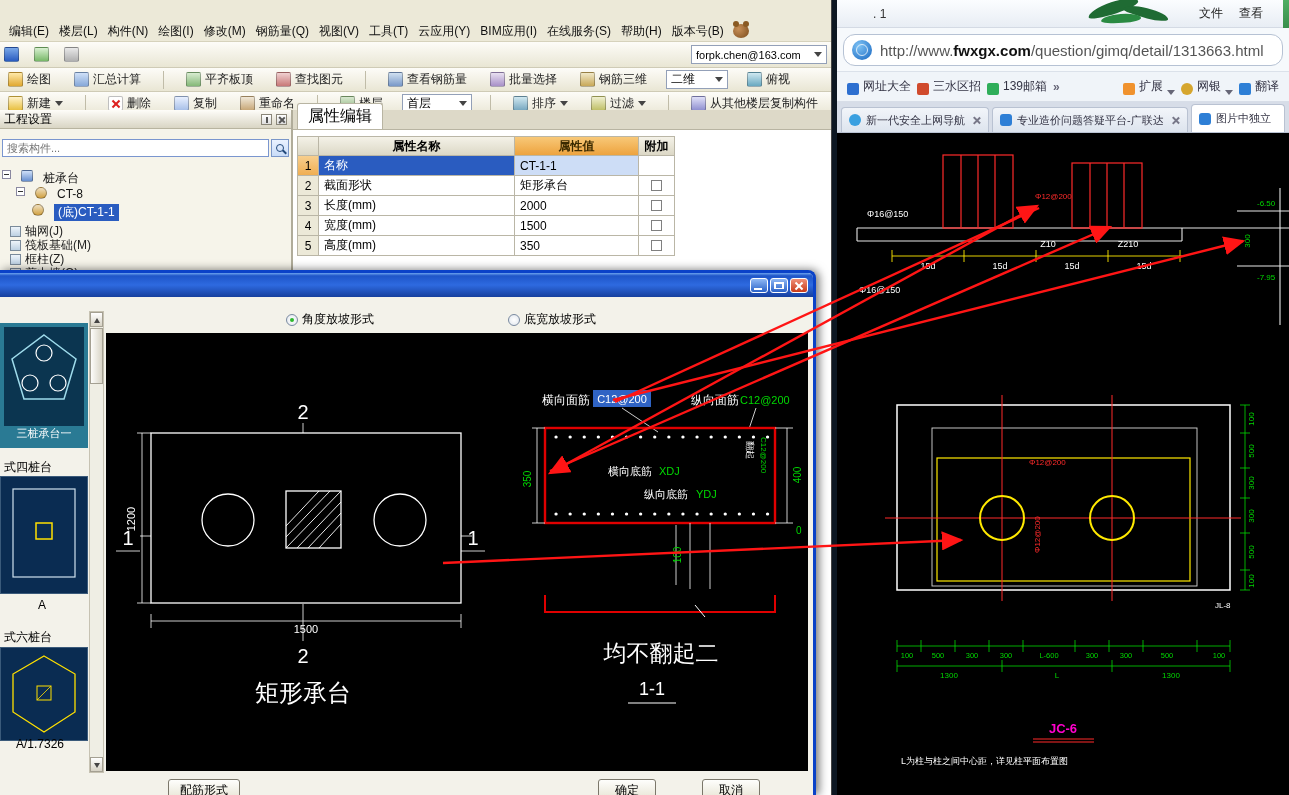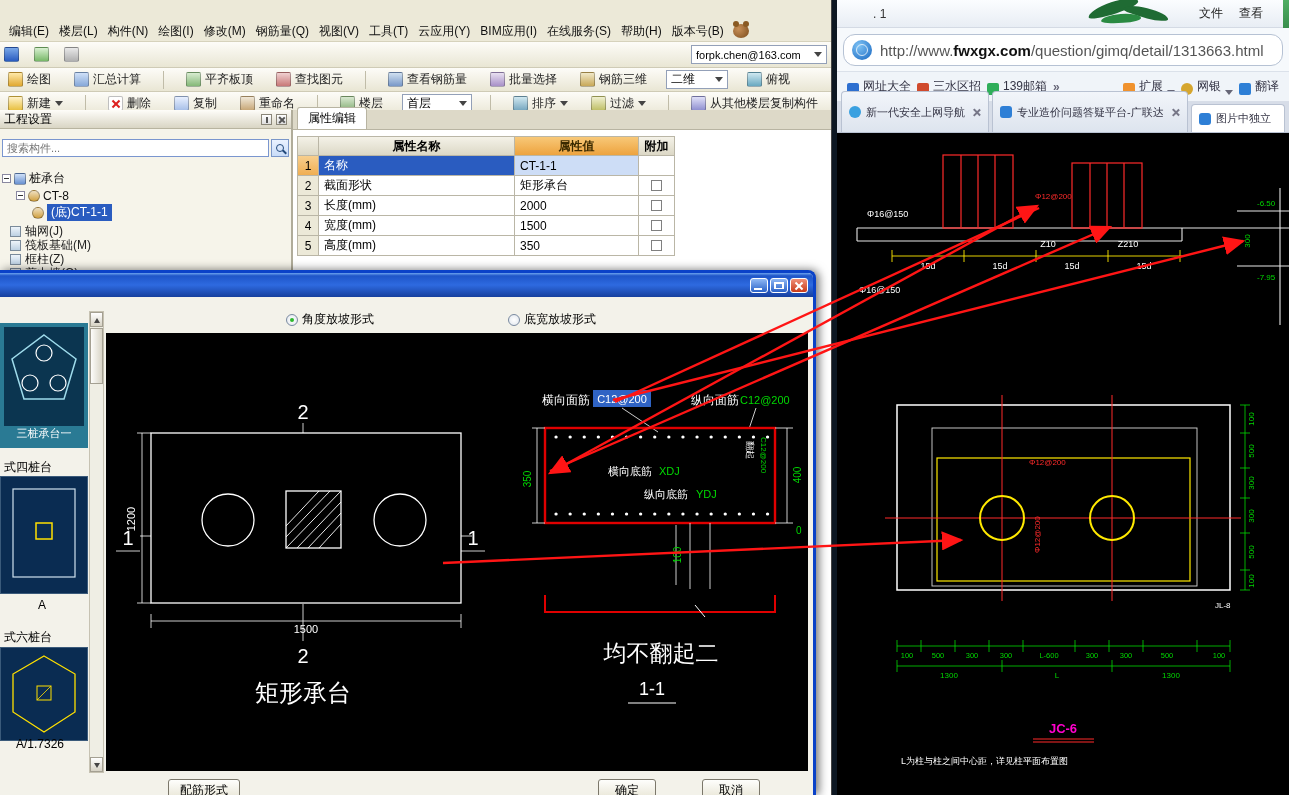--- a/index.html
+++ b/index.html
@@ -42,32 +42,32 @@
 .mini.pin::after{content:"";position:absolute;left:4px;top:2px;width:2px;height:6px;background:#555}
 .mini.x::before,.mini.x::after{content:"";position:absolute;left:4px;top:1px;width:1.5px;height:8px;background:#555}
 .mini.x::before{transform:rotate(45deg)}.mini.x::after{transform:rotate(-45deg)}
 .lp-tab2{height:17px;background:linear-gradient(#f2f0e4,#ddd9c8);border-bottom:1px solid #c2beac;font-size:12px;padding:1px 6px;color:#222}
 .lp-search{display:flex;align-items:center;margin:10px 2px;gap:2px}
 .lp-search input{flex:1;height:18px;border:1px solid #7a96cf;font-size:11px;padding:0 4px;background:#fff;color:#333}
 .mag{width:18px;height:18px;background:linear-gradient(#eaf2ff,#c9dcf8);border:1px solid #7a96c8;position:relative}
 .mag::before{content:"";position:absolute;left:4px;top:4px;width:6px;height:6px;border:1.5px solid #234a7c;border-radius:50%}
 .mag::after{content:"";position:absolute;left:10px;top:11px;width:5px;height:2px;background:#234a7c;transform:rotate(45deg)}
 .tree{padding:3px 2px;font-size:12px;color:#111}
-.trow{display:flex;align-items:center;height:17px;gap:3px}
+.trow{display:flex;align-items:flex-start;height:17px;gap:10px}
 .exp{width:9px;height:9px;border:1px solid #8a88a0;background:#fff;position:relative;flex:none}
 .exp::after{content:"";position:absolute;left:1px;right:1px;top:3px;height:1px;background:#333}
 .nico{width:12px;height:12px;border-radius:2px;flex:none;border:1px solid rgba(0,0,0,.3)}
 .sel-chip{background:#2a5cc0;color:#fff;padding:0 4px}
 .types-title{font-size:12px;color:#111;padding:4px 4px 2px 4px}
 .titem{display:flex;align-items:center;gap:4px;font-size:12px;color:#222;height:14px;padding-left:10px}
 .tico{width:11px;height:11px;border:1px solid #7a8a9a;background:linear-gradient(#eef4fa,#bcd0e2)}
 
 #pp{position:absolute;left:292px;top:110px;right:0;bottom:0;background:#fff;border-left:1px solid #b0ac9a}
 .pp-tabstrip{height:20px;background:#ddd9c8;border-bottom:1px solid #b8b4a2;display:flex;align-items:flex-end;padding-left:4px}
-.pp-tab{background:#fff;border:1px solid #b8b4a2;border-bottom:none;font-size:12px;padding:2px 10px;border-radius:3px 3px 0 0}
+.pp-tab{background:#fff;border:1px solid #b8b4a2;border-bottom:none;font-size:16px;padding:2px 10px;border-radius:3px 3px 0 0}
 .ptable{position:absolute;left:4px;top:26px}
 .pt-row{display:flex;height:20px;font-size:12px}
 .pt-cell{border-right:1px solid #bab6a6;border-bottom:1px solid #bab6a6;display:flex;align-items:center;padding:0 5px;background:#fff;color:#000}
 .pt-row:first-child .pt-cell{border-top:1px solid #bab6a6}
 .pt-cell:first-child{border-left:1px solid #bab6a6}
 .pt-num{width:22px;justify-content:center;background:#ece9d8}
 .pt-name{width:196px}.pt-val{width:124px}.pt-ext{width:36px;justify-content:center}
 .hd{background:linear-gradient(#f4f2e8,#dcd8c6);font-weight:bold;justify-content:center}
 .hd-val{background:linear-gradient(#f8c878,#eda33e);justify-content:center;font-weight:bold;color:#3a2a00}
 .row-sel .pt-num{background:linear-gradient(#f8cf8e,#efae52)}
@@ -98,21 +98,21 @@
 .urlrow{position:absolute;left:0;top:28px;right:0;height:44px;background:#f6f9fc;border-bottom:1px solid #dbe1ea}
 .urlbox{position:absolute;left:6px;top:6px;right:6px;height:32px;background:#fff;border:1px solid #b6c2d4;border-radius:12px;display:flex;align-items:center;padding:0 8px;gap:8px}
 .globe{width:20px;height:20px;border-radius:50%;background:radial-gradient(circle at 35% 30%,#7ec2f4,#1565c0);flex:none;position:relative}
 .globe::after{content:"";position:absolute;inset:4px;border:1px solid rgba(255,255,255,.75);border-radius:50%}
 .urltext{font-size:15px;color:#555;white-space:nowrap;overflow:hidden}
 .urltext b{color:#111}
 .bmrow{position:absolute;left:0;top:72px;right:0;height:30px;background:#f0f4f9;border-bottom:1px solid #d8dee8;display:flex;align-items:center;padding:0 10px;gap:6px;font-size:12px;color:#334}
 .bmi{display:flex;align-items:flex-end;gap:4px;white-space:nowrap}
 .bmico{width:12px;height:12px;border-radius:2px;flex:none}
 .tabrow{position:absolute;left:0;top:102px;right:0;height:31px;background:#d7dde8;border-bottom:1px solid #b9c2d2;display:flex;align-items:flex-end;padding:0 4px;gap:3px}
-.tab{height:41px;background:linear-gradient(#f2f5fa,#dde4ee);border:1px solid #b9c2d2;border-bottom:none;border-radius:4px 4px 0 0;display:flex;align-items:center;gap:5px;padding:0 7px;font-size:11px;color:#334;white-space:nowrap;overflow:hidden}
+.tab{height:25px;background:linear-gradient(#f2f5fa,#dde4ee);border:1px solid #b9c2d2;border-bottom:none;border-radius:4px 4px 0 0;display:flex;align-items:center;gap:5px;padding:0 7px;font-size:11px;color:#334;white-space:nowrap;overflow:hidden}
 .tab.active{background:#fff;height:28px}
 .tabico{width:12px;height:12px;border-radius:3px;background:#2e7fd6;flex:none}
 .tabx{width:9px;height:9px;position:relative;flex:none}
 .tabx::before,.tabx::after{content:"";position:absolute;left:4px;top:0;width:1.5px;height:9px;background:#778}
 .tabx::before{transform:rotate(45deg)}.tabx::after{transform:rotate(-45deg)}
 .greenstrip{position:absolute;right:0;top:0;width:6px;height:58px;background:linear-gradient(#4fae63,#1f6b33)}
 
 .tw{fill:#fff}.tg{fill:#00d800}.tr{fill:#ff2a2a}.tm{fill:#ff00cc}
 .s8{font-size:8px}.s9{font-size:9px}.s10{font-size:10px}.s11{font-size:11px}.s12{font-size:12px}.s18{font-size:18px}.s20{font-size:20px}.s24{font-size:24px}
 #arrows{position:absolute;left:0;top:0;z-index:60;pointer-events:none}

